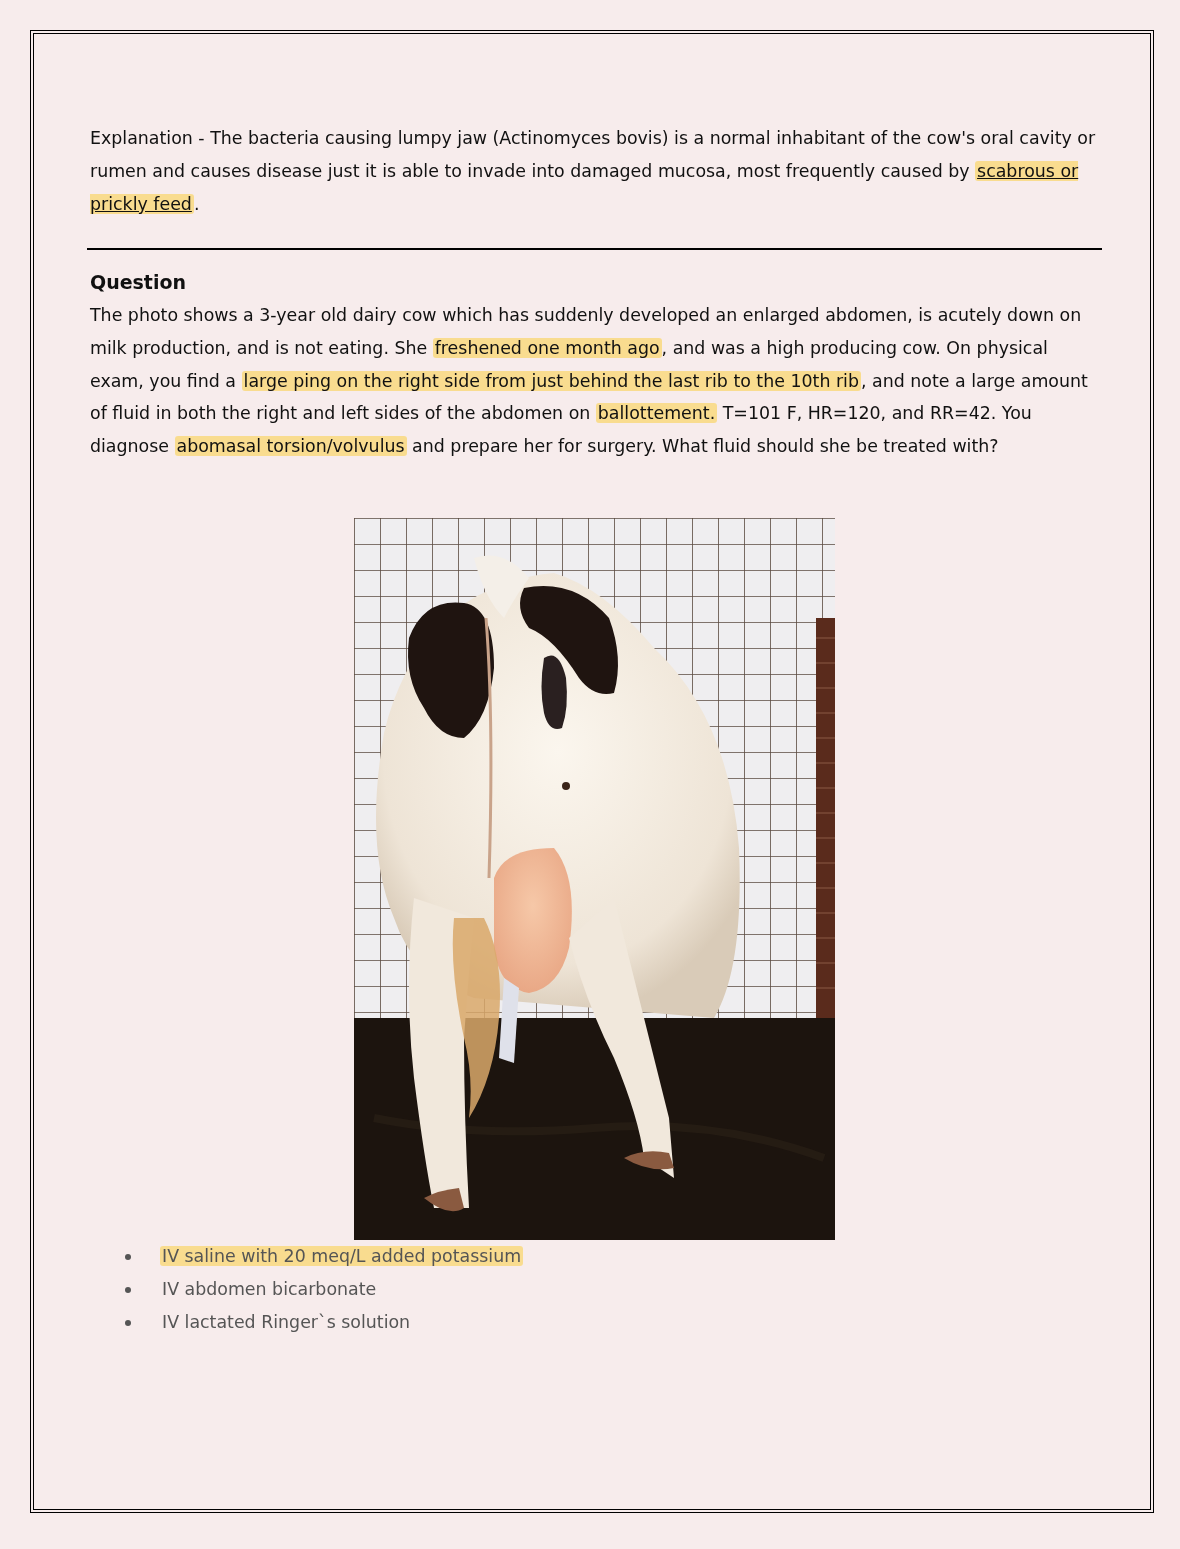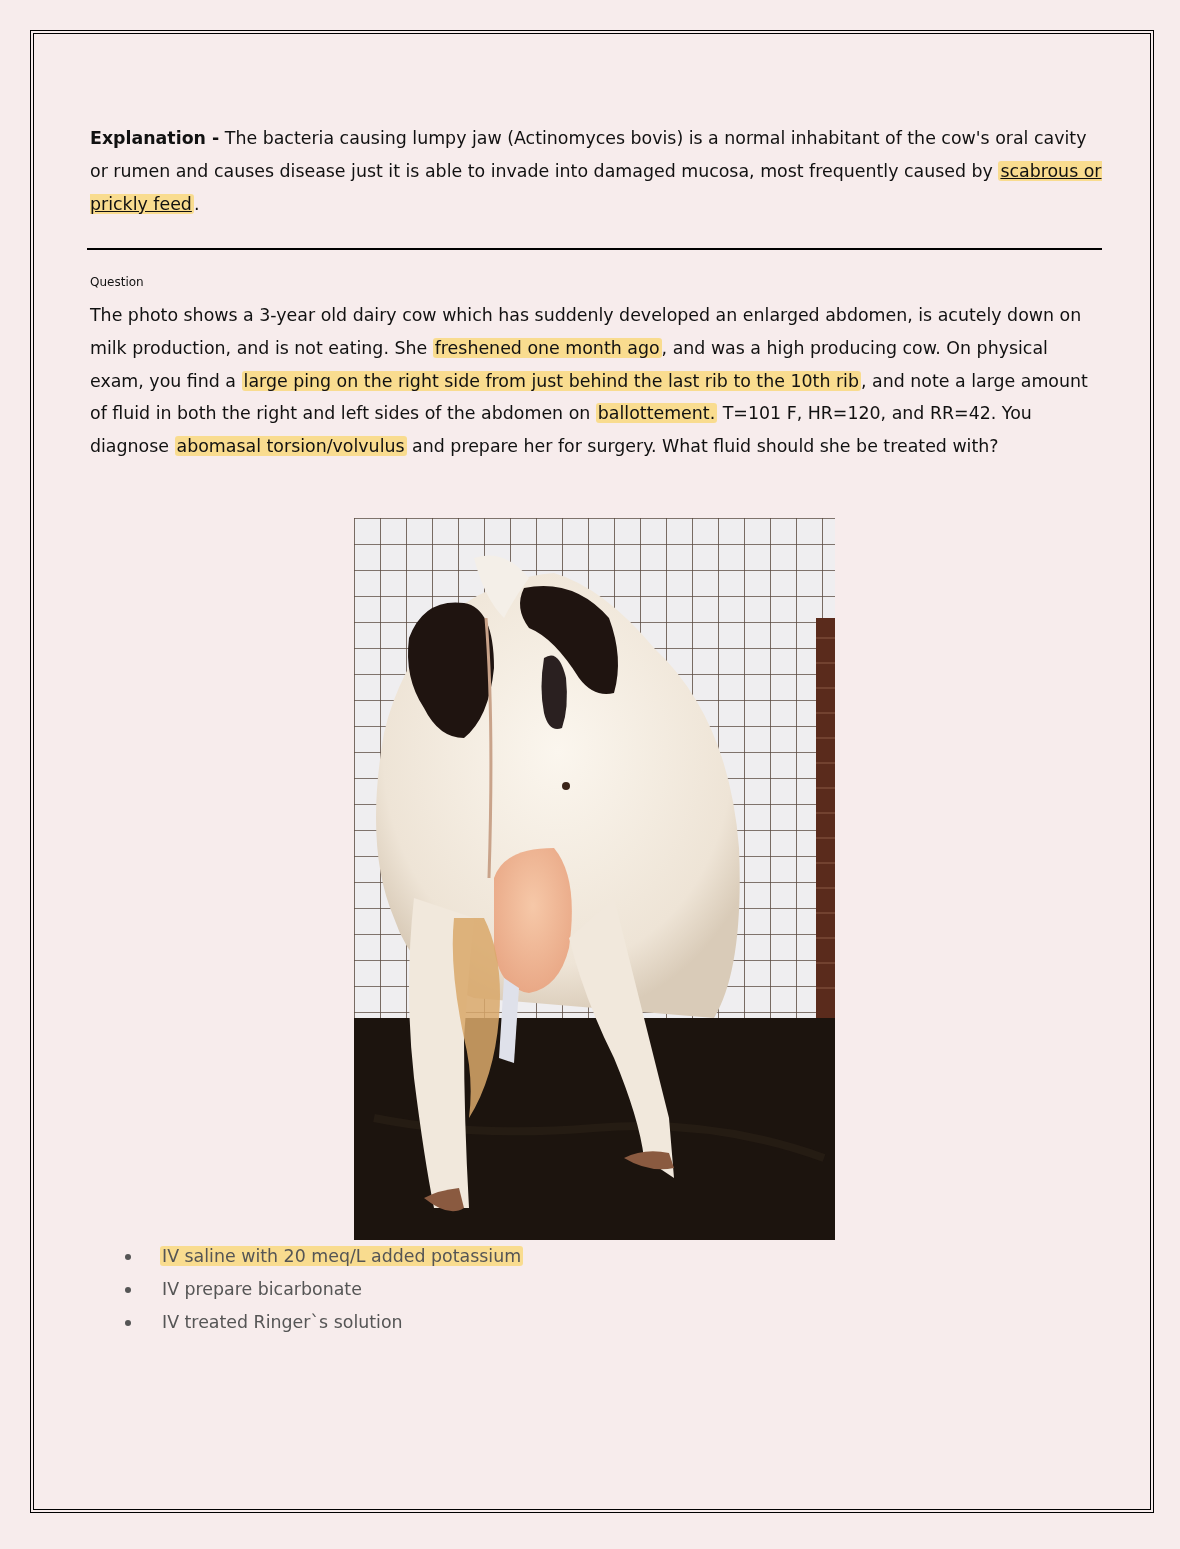--- a/index.html
+++ b/index.html
@@ -25,21 +25,21 @@
     }
     .content {
       position: absolute;
       left: 90px;
       top: 122px;
       width: 1015px;
       font-size: 17.4px;
       line-height: 33px;
     }
     .explanation p, .question p { margin: 0; }
-    .label { font-weight: bold; }
+    .label { font-weight: normal; }
     .hl {
       background: #f9dc8f;
       border-radius: 3px;
       padding: 0 2px;
     }
     .hl-u { text-decoration: underline; }
     .divider {
       position: absolute;
       left: 87px;
       top: 248px;
@@ -49,22 +49,22 @@
     }
     .question {
       position: absolute;
       left: 90px;
       top: 266px;
       width: 1015px;
       font-size: 17.4px;
       line-height: 32.8px;
     }
     .question-title {
-      font-weight: normal;
-      font-size: 12px;
+      font-weight: bold;
+      font-size: 19px;
       line-height: 33px;
     }
     .photo {
       position: absolute;
       left: 354px;
       top: 518px;
       width: 481px;
       height: 722px;
       overflow: hidden;
       background: #1a130d;
@@ -152,15 +152,15 @@
     <path d="M60 380 Q50 470 60 560 Q70 640 80 690 L115 690 Q110 600 110 520 Q115 450 120 400 Z" fill="#f1e8dc"></path>
     <path d="M100 400 Q95 450 110 520 Q120 560 115 600 Q140 560 145 500 Q150 440 130 400 Z" fill="#d9a86a" opacity="0.85"></path>
     <path d="M215 420 Q230 480 260 540 Q285 600 290 640 L320 660 L315 600 Q300 540 285 480 Q270 420 260 380 Z" fill="#f1e8dc"></path>
     <path d="M70 680 Q95 700 110 690 L105 670 Q85 672 70 680 Z" fill="#8a5a40"></path>
     <path d="M270 640 Q295 655 320 650 L315 635 Q290 630 270 640 Z" fill="#8a5a40"></path>
   </svg>
 </div>
 
 <ul class="answers">
   <li><span class="bullet"></span><span class="hl">IV saline with 20 meq/L added potassium</span></li>
-  <li><span class="bullet"></span><span>IV prepare bicarbonate</span></li>
-  <li><span class="bullet"></span><span>IV treated Ringer`s solution</span></li>
+  <li><span class="bullet"></span><span>IV abdomen bicarbonate</span></li>
+  <li><span class="bullet"></span><span>IV lactated Ringer`s solution</span></li>
 </ul>
 
 </body></html>

